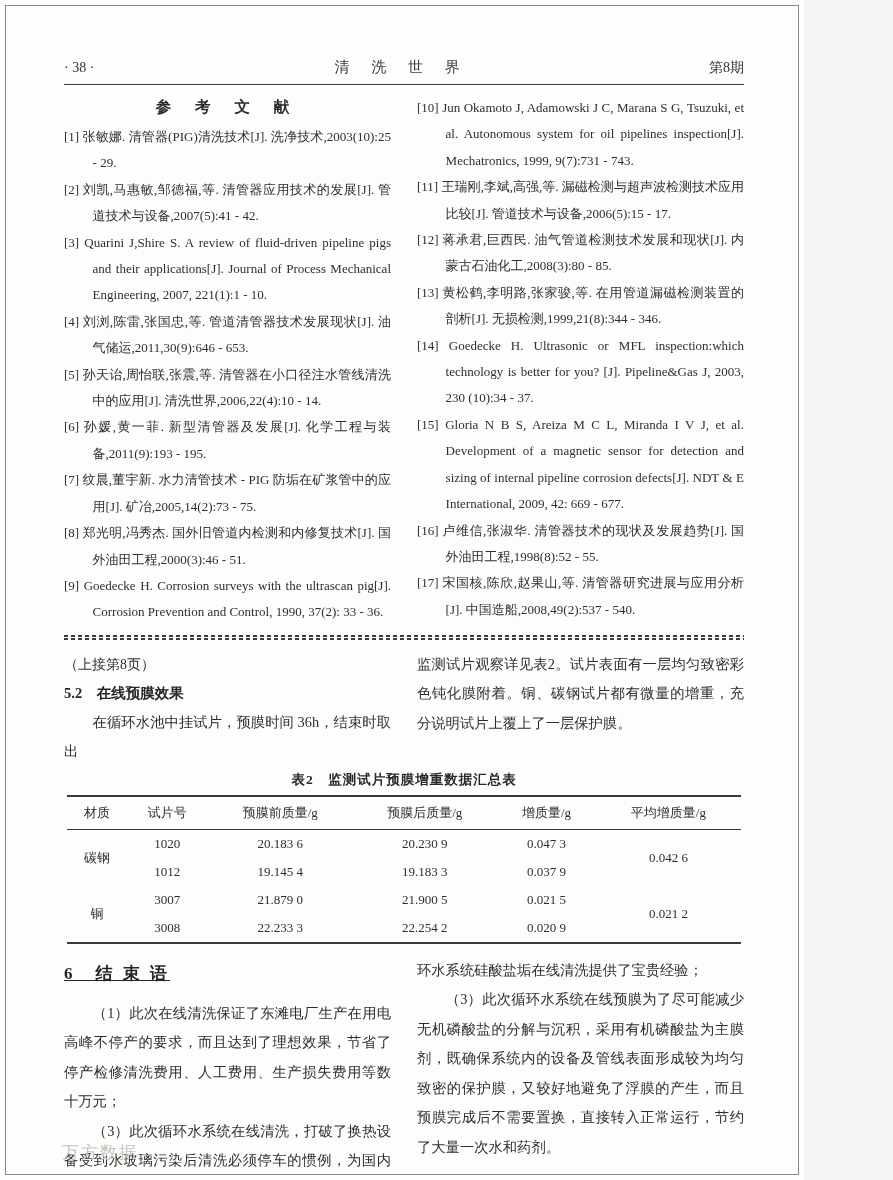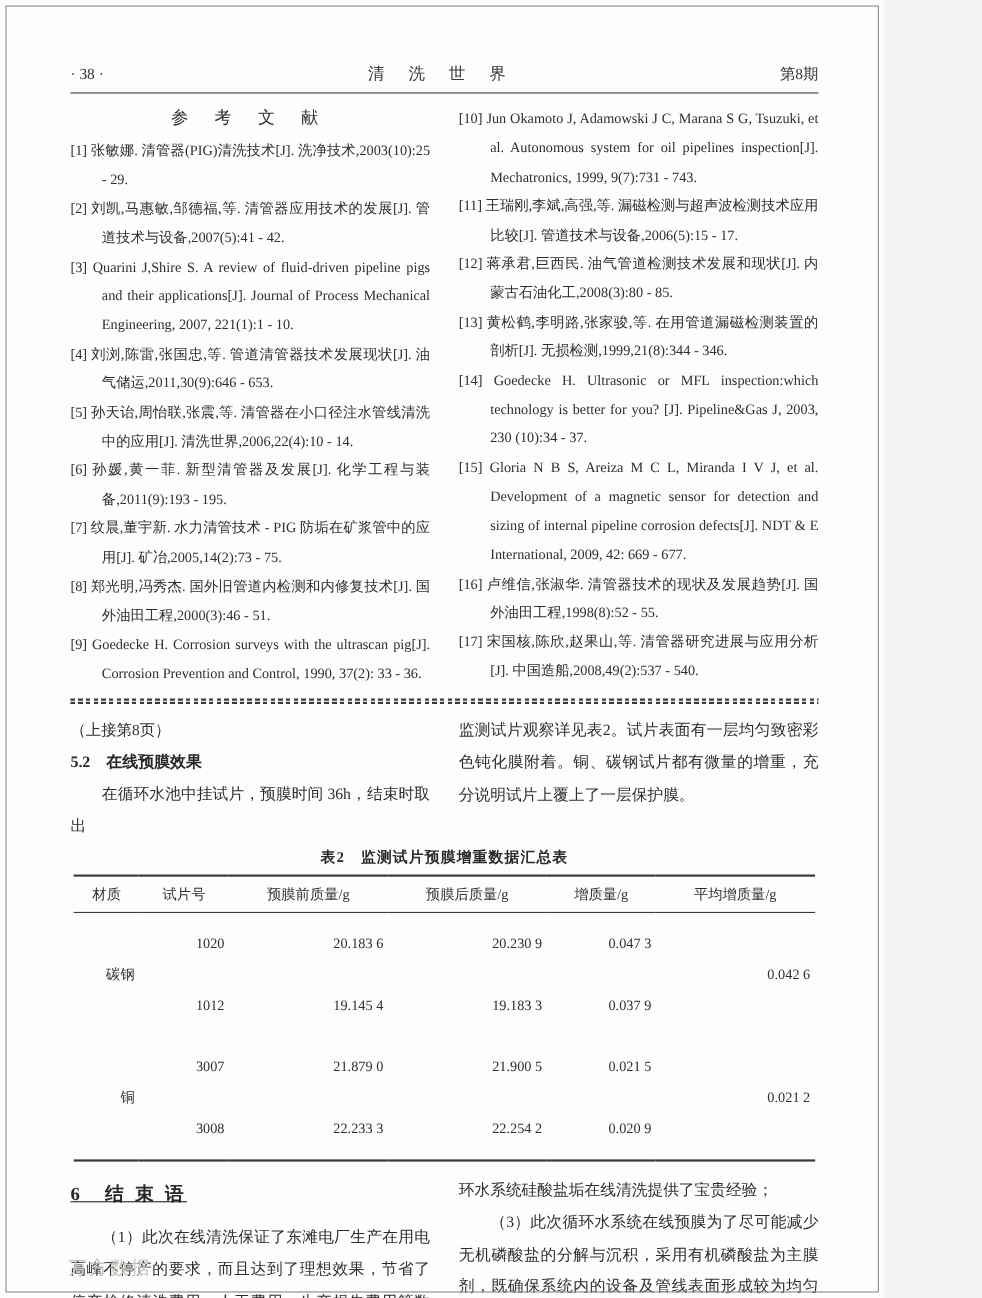--- a/index.html
+++ b/index.html
@@ -40,21 +40,21 @@
   .journal-title { letter-spacing: 9px; font-size: 15px; color: #3a3a38; }
   
   .two-col { display: flex; gap: 26px; }
   .col { flex: 1 1 0; min-width: 0; }
   
   .refs-section { margin-top: 10px; }
   .refs-heading {
     margin: 2px 0 6px 0;
     text-align: center;
     font-size: 15.5px;
-    font-weight: normal;
+    font-weight: bold;
     letter-spacing: 10px;
     color: #2c2c2a;
   }
   .ref {
     margin: 0;
     font-size: 13px;
     line-height: 26.4px;
     text-align: justify;
     padding-left: 2.2em;
     text-indent: -2.2em;
@@ -106,22 +106,22 @@
     color: #2e2e2c;
   }
   table.data-table th {
     font-weight: normal;
     border-bottom: 1.5px solid #3a3a38;
     padding: 7px 4px;
     text-align: center;
     white-space: nowrap;
   }
   table.data-table td {
-    padding: 20px 4px;
-    text-align: right;
+    padding: 6px 4px;
+    text-align: center;
     vertical-align: middle;
     white-space: nowrap;
   }
   
   .concl-section { margin-top: 12px; }
   .concl-heading {
     margin: 6px 0 14px 0;
     font-size: 17px;
     font-weight: bold;
     letter-spacing: 3px;

